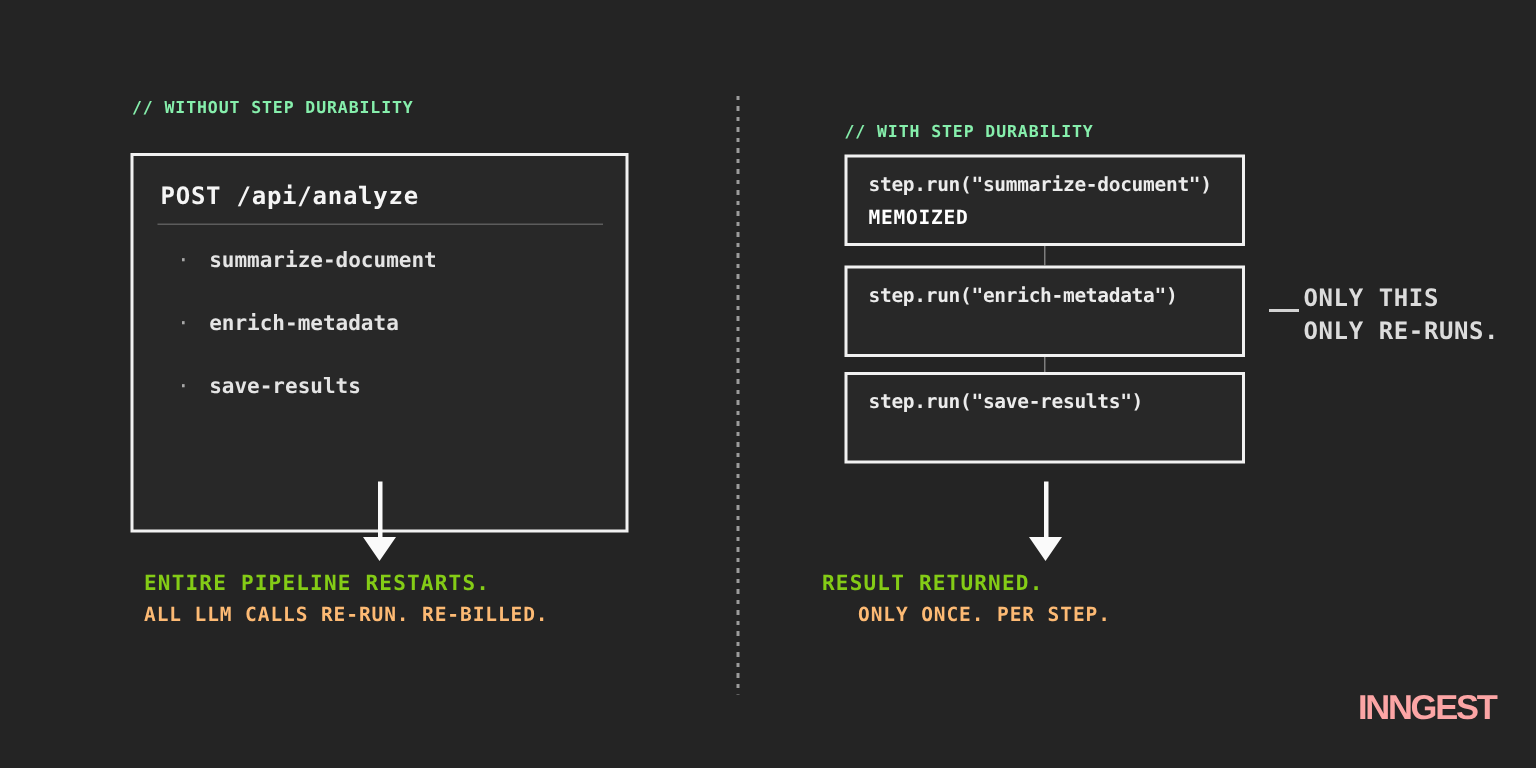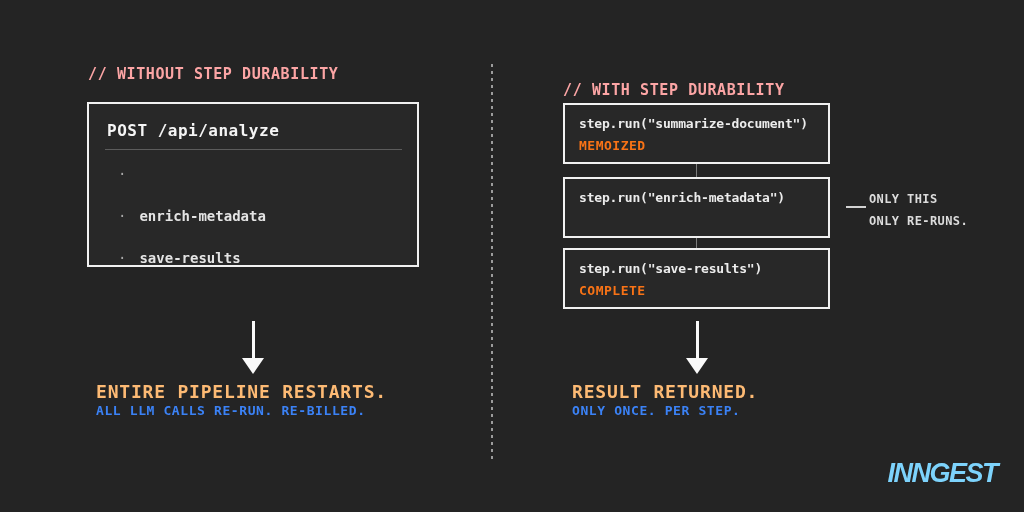--- a/index.html
+++ b/index.html
@@ -7,30 +7,30 @@
   .stage {
     position: relative;
     width: 1024px;
     height: 512px;
     background: #242424;
     overflow: hidden;
     font-family: "DejaVu Sans Mono", "Liberation Mono", monospace;
   }
   .comment-header {
     position: absolute;
-    font-size: 15px;
+    font-size: 11px;
     font-weight: 700;
     letter-spacing: 0.6px;
-    color: #fca5a5;
+    color: #86efac;
     white-space: nowrap;
   }
   .pipeline-box {
     position: absolute;
     left: 87px; top: 102px;
-    width: 332px; height: 165px;
+    width: 332px; height: 253px;
     border: 2px solid #f1f1f1;
     background: #282828;
   }
   .pipeline-title {
     position: absolute;
     left: 18px; top: 17px;
     font-size: 16px; font-weight: 700;
     letter-spacing: 0.5px;
     color: #f5f5f5;
     white-space: nowrap;
@@ -65,40 +65,40 @@
   .step-code {
     font-size: 13px; font-weight: 700;
     color: #ececec;
     letter-spacing: -0.2px;
     line-height: 16px;
     white-space: nowrap;
   }
   .step-status {
     margin-top: 7px;
     font-size: 13px; font-weight: 700;
-    color: #f97316;
+    color: #ffffff;
     letter-spacing: 0.5px;
     line-height: 14px;
     white-space: nowrap;
   }
   .connector {
     position: absolute;
     left: 696px; width: 1px;
     background: #7d7d7d;
   }
   .annotation-dash {
     position: absolute;
     left: 846px; top: 206px;
     width: 20px; height: 2px;
     background: #d2d2d2;
   }
   .annotation-text {
     position: absolute;
     left: 869px; top: 188px;
-    font-size: 12px; font-weight: 700;
+    font-size: 16px; font-weight: 700;
     letter-spacing: 0.4px;
     color: #dcdcdc;
     line-height: 22px;
     white-space: nowrap;
   }
   .arrow-line {
     position: absolute;
     top: 321px; width: 3px; height: 38px;
     background: #fafafa;
   }
@@ -106,64 +106,64 @@
     position: absolute;
     top: 358px;
     width: 0; height: 0;
     border-left: 11px solid transparent;
     border-right: 11px solid transparent;
     border-top: 16px solid #fafafa;
   }
   .result-title {
     position: absolute;
     top: 381px;
-    font-size: 18px; font-weight: 700;
+    font-size: 14px; font-weight: 700;
     letter-spacing: 0.8px;
-    color: #fdba74;
+    color: #84cc16;
     white-space: nowrap;
   }
   .result-subtitle {
     position: absolute;
     top: 403px;
     font-size: 13px; font-weight: 700;
     letter-spacing: 0.6px;
-    color: #3b82f6;
+    color: #fdba74;
     white-space: nowrap;
   }
   .center-divider {
     position: absolute;
     left: 491px; top: 64px;
     width: 2px; height: 399px;
     background-image: repeating-linear-gradient(
       to bottom, #9c9c9c 0 3px, transparent 3px 7px);
   }
   .brand-logo {
     position: absolute;
     right: 27px; top: 458px;
     font-family: "Liberation Sans", sans-serif;
-    font-size: 27px; font-weight: 700;
+    font-size: 23px; font-weight: 700;
     letter-spacing: -1.5px;
-    color: #7dd3fc;
-    white-space: nowrap;
-    font-style: italic;
+    color: #fca5a5;
+    white-space: nowrap;
   }
 </style>
 </head>
 <body>
 
 <div class="stage">
 
   <div class="comment-header" style="left:88px; top:65px;">// WITHOUT STEP DURABILITY</div>
 
   <div class="pipeline-box">
     <div class="pipeline-title">POST /api/analyze</div>
     <div class="pipeline-divider"></div>
 
     <div class="pipeline-item" style="top:62px;">
       <span class="bullet">·</span>
+      <span>summarize-document</span>
     </div>
     <div class="pipeline-item" style="top:104px;">
       <span class="bullet">·</span>
       <span>enrich-metadata</span>
     </div>
     <div class="pipeline-item" style="top:146px;">
       <span class="bullet">·</span>
       <span>save-results</span>
     </div>
   </div>
@@ -184,30 +184,29 @@
   </div>
   <div class="connector" style="top:164px; height:13px;"></div>
 
   <div class="step-box" style="top:177px;">
     <div class="step-code">step.run("enrich-metadata")</div>
   </div>
   <div class="connector" style="top:238px; height:10px;"></div>
 
   <div class="step-box" style="top:248px;">
     <div class="step-code">step.run("save-results")</div>
-    <div class="step-status">COMPLETE</div>
   </div>
 
   <div class="annotation-dash"></div>
   <div class="annotation-text">
     <div>ONLY THIS</div>
     <div>ONLY RE-RUNS.</div>
   </div>
 
   <div class="arrow-line" style="left:696px;"></div>
   <div class="arrow-head" style="left:686px;"></div>
 
-  <div class="result-title" style="left:572px;">RESULT RETURNED.</div>
+  <div class="result-title" style="left:548px;">RESULT RETURNED.</div>
   <div class="result-subtitle" style="left:572px;">ONLY ONCE. PER STEP.</div>
 
   <div class="brand-logo">INNGEST</div>
 
 </div>
 
 </body></html>

